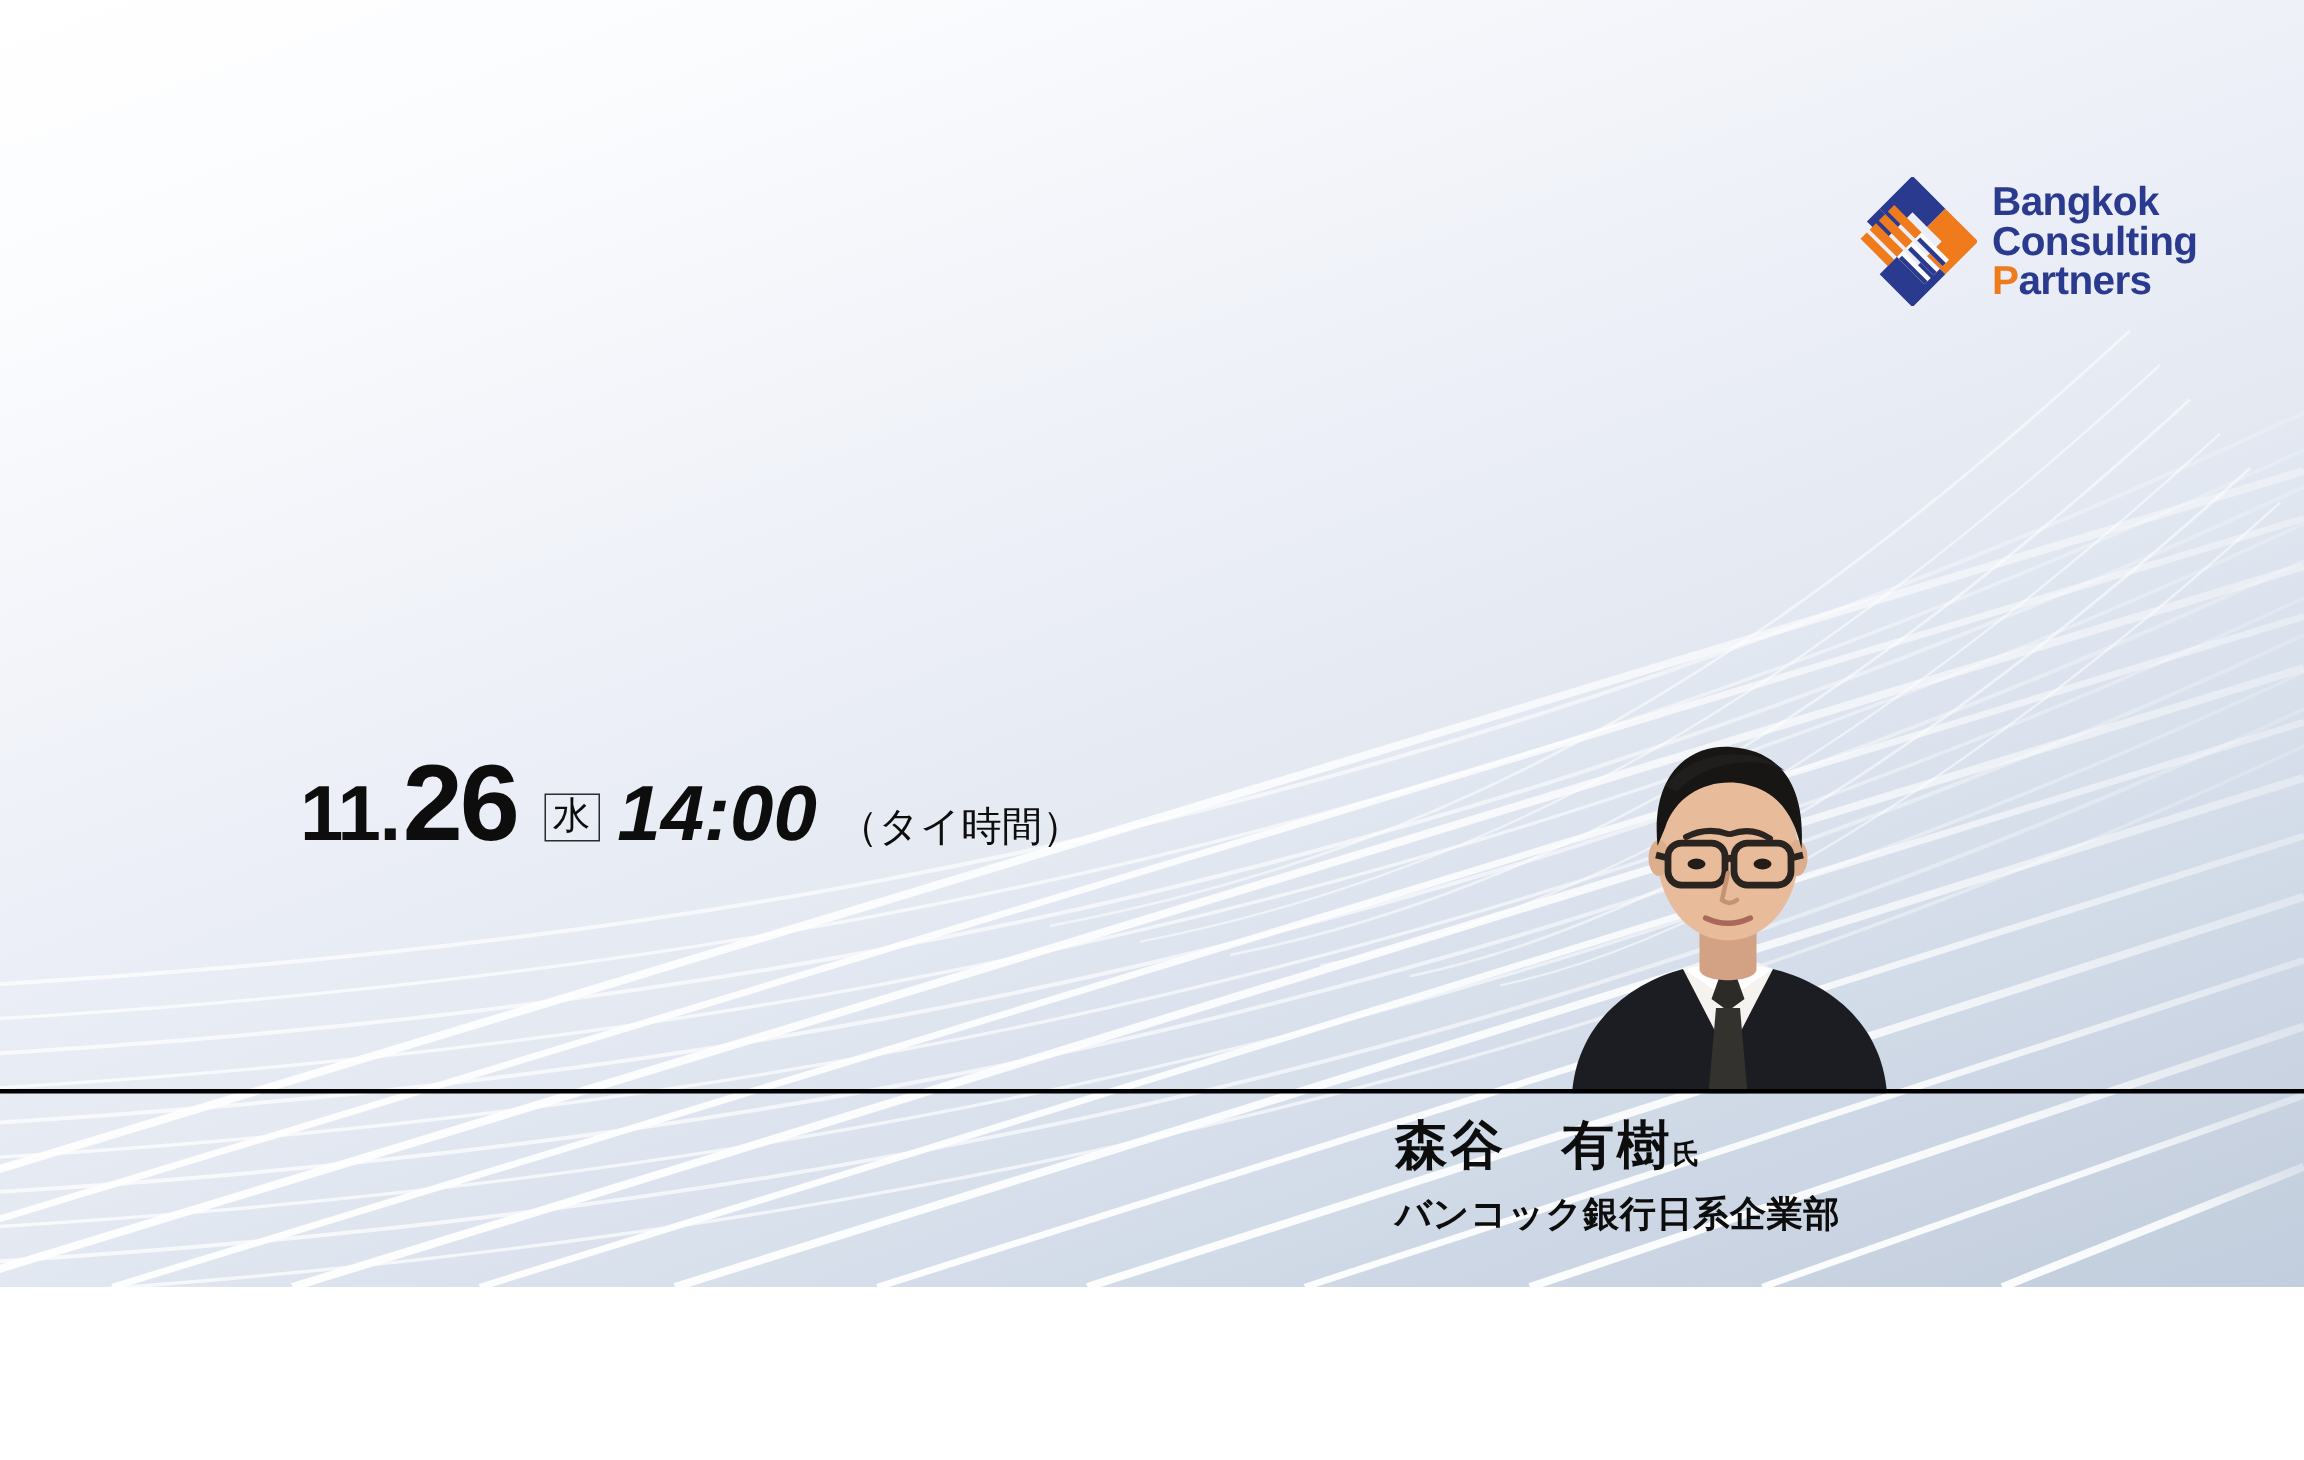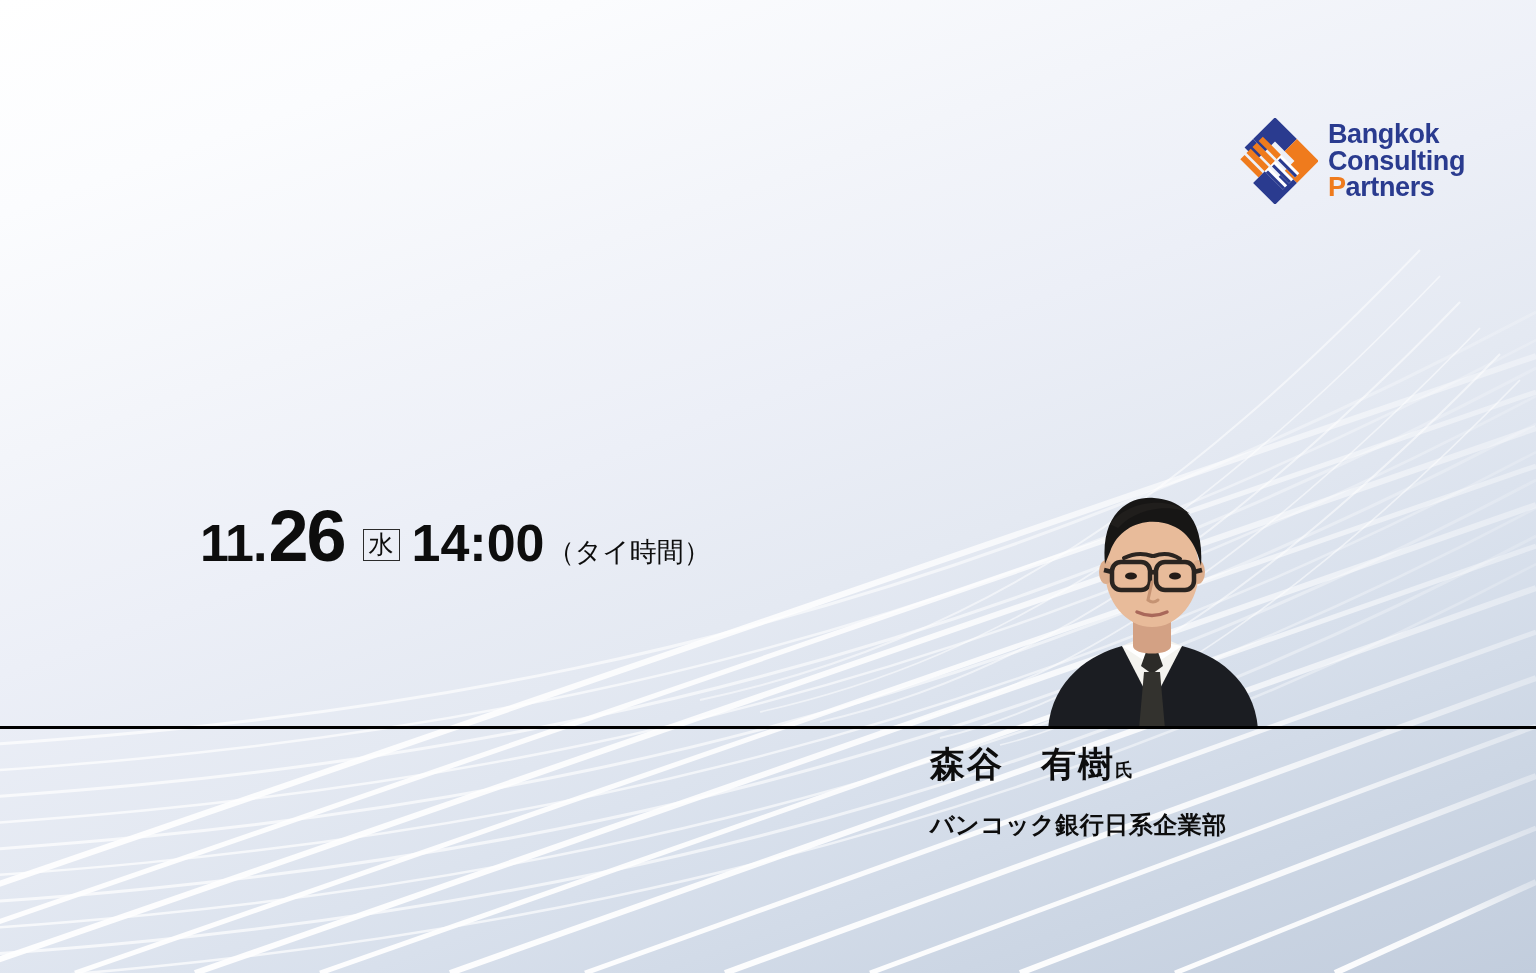--- a/index.html
+++ b/index.html
@@ -4,21 +4,21 @@
 <style>
   * { margin:0; padding:0; box-sizing:border-box; }
   html, body {
     width:1536px; height:973px;
     background:#ffffff;
     font-family:"Liberation Sans", sans-serif;
     overflow:hidden;
   }
   #slide {
     position:relative;
-    width:1536px; height:973px;
+    width:1536px; height:858px;
     background:#ffffff;
     overflow:hidden;
   }
 
   
   .bg-base {
     position:absolute; inset:0;
     background:
       linear-gradient(160deg,
         #ffffff 0%,
@@ -85,22 +85,22 @@
   .dt-month { font-size:52px; font-weight:bold; letter-spacing:-1px; }
   .dt-day   { font-size:72px; font-weight:bold; letter-spacing:-2px; margin-left:2px; }
   .dt-dow {
     font-size:25px; font-weight:500;
     border:1.5px solid #2b2b2b;
     padding:2px 5px 3px 5px;
     margin:0 12px 0 18px;
     line-height:1;
     position:relative; top:-8px;
   }
-  .dt-time { font-size:52px; font-weight:bold; letter-spacing:0px; }
-  .dt-tz   { font-size:27px; font-weight:500; margin-left:3px; }
+  .dt-time { font-size:52px; font-weight:bold; letter-spacing:0px;font-style:italic; }
+  .dt-tz   { font-size:27px; font-weight:500; margin-left:14px; }
 
   
   .portrait {
     position:absolute; left:1018px; top:466px;
     width:268px; height:263px;
     z-index:5; overflow:hidden;
   }
   .portrait svg { display:block; }
 
   
@@ -108,21 +108,21 @@
     position:absolute; left:930px; top:744px;
     width:460px; z-index:7;
   }
   .sp-name {
     font-size:35px; font-weight:bold; color:#0d0d0d;
     letter-spacing:2px; line-height:1.15;
     white-space:nowrap;
   }
   .sp-name .sp-suffix { font-size:18px; font-weight:bold; letter-spacing:0; }
   .sp-org {
-    margin-top:25px;
+    margin-top:9px;
     font-size:24px; font-weight:bold; color:#0d0d0d;
     letter-spacing:0.5px; white-space:nowrap;
   }
 </style>
 </head>
 <body>
 
 <div id="slide">
 
   <div class="bg-base"></div>

